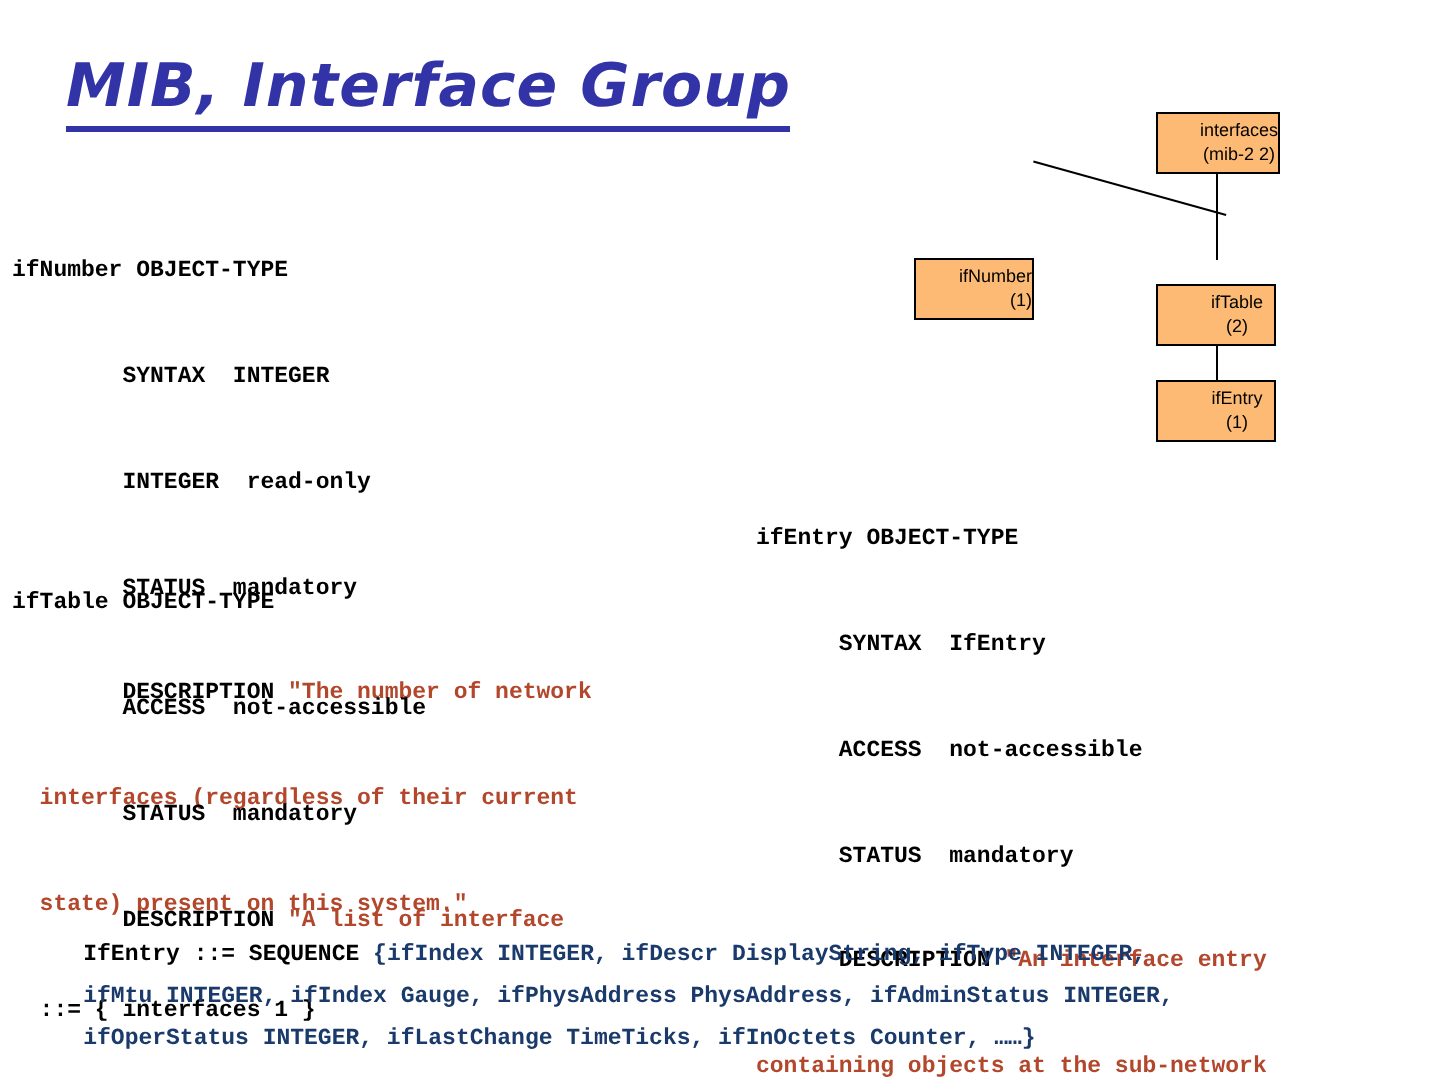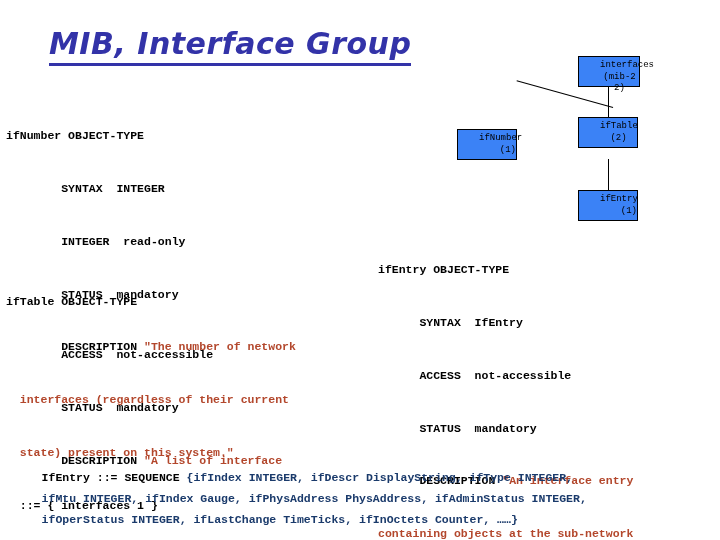--- a/index.html
+++ b/index.html
@@ -28,21 +28,20 @@
     top: 26px;
     font-family: "DejaVu Sans", "Liberation Sans", sans-serif;
     font-size: 30px;
     font-weight: bold;
     font-style: italic;
     color: #3333a8;
     letter-spacing: 0.5px;
     border-bottom: 3px solid #3333a8;
     padding-bottom: 2px;
     white-space: nowrap;
-    margin-left: 16px;
   }
 
   
   .codeblock {
     position: absolute;
     font-family: "Liberation Mono", "DejaVu Sans Mono", monospace;
     font-size: 11.5px;
     font-weight: bold;
     line-height: 17.6px;
     color: #000000;
@@ -74,38 +73,38 @@
   #tree {
     position: absolute;
     left: 440px;
     top: 50px;
     width: 280px;
     height: 185px;
   }
   .node {
     position: absolute;
     border: 1.4px solid #000000;
-    background: #3b82f6;
-    font-family: Liberation Mono, monospace;
+    background: #fdba74;
+    font-family: Liberation Sans, sans-serif;
     font-size: 9px;
     color: #000000;
     text-align: center;
     line-height: 11.5px;
     padding-top: 3px;
     box-sizing: border-box;
     z-index: 2;
     padding-left: 21px;
   }
   .node .l1 { display: block; }
   .node .l2 { display: block; }
 
   #node-interfaces { left: 138px; top: 6px;   width: 62px; height: 31px; }
   #node-ifnumber   { left: 17px;  top: 79px;  width: 60px; height: 31px; text-align: right; }
-  #node-iftable    { left: 138px; top: 67px;  width: 60px; height: 31px; }
-  #node-ifentry    { left: 138px; top: 140px; width: 60px; height: 31px; text-align: right; }
+  #node-iftable    { left: 138px; top: 92px;  width: 60px; height: 31px; }
+  #node-ifentry    { left: 138px; top: 140px; width: 60px; height: 31px; }
 
   .edge { position: absolute; background: #000000; z-index: 1; }
   #edge-interfaces-iftable { left: 168px; top: 36px; width: 1.4px; height: 44px; }
   #edge-iftable-ifentry    { left: 168px; top: 109px; width: 1.4px; height: 32px; }
 
   #edge-interfaces-ifnumber {
     left: 73px;
     top: 57px;
     width: 100px;
     height: 1.4px;

